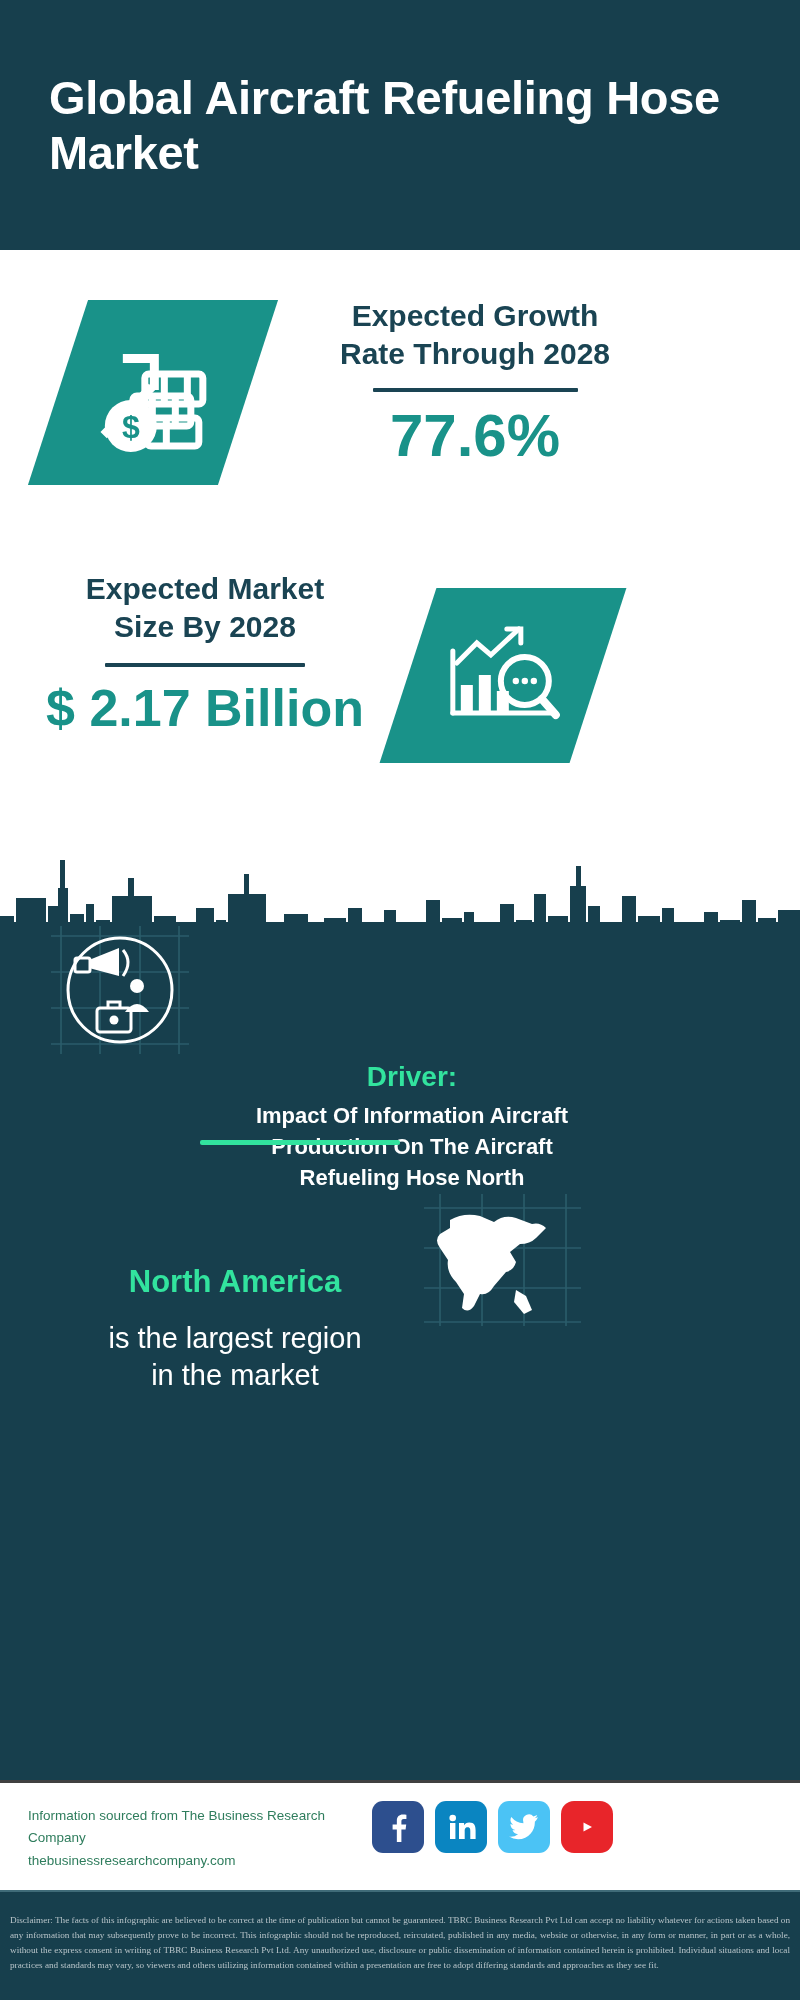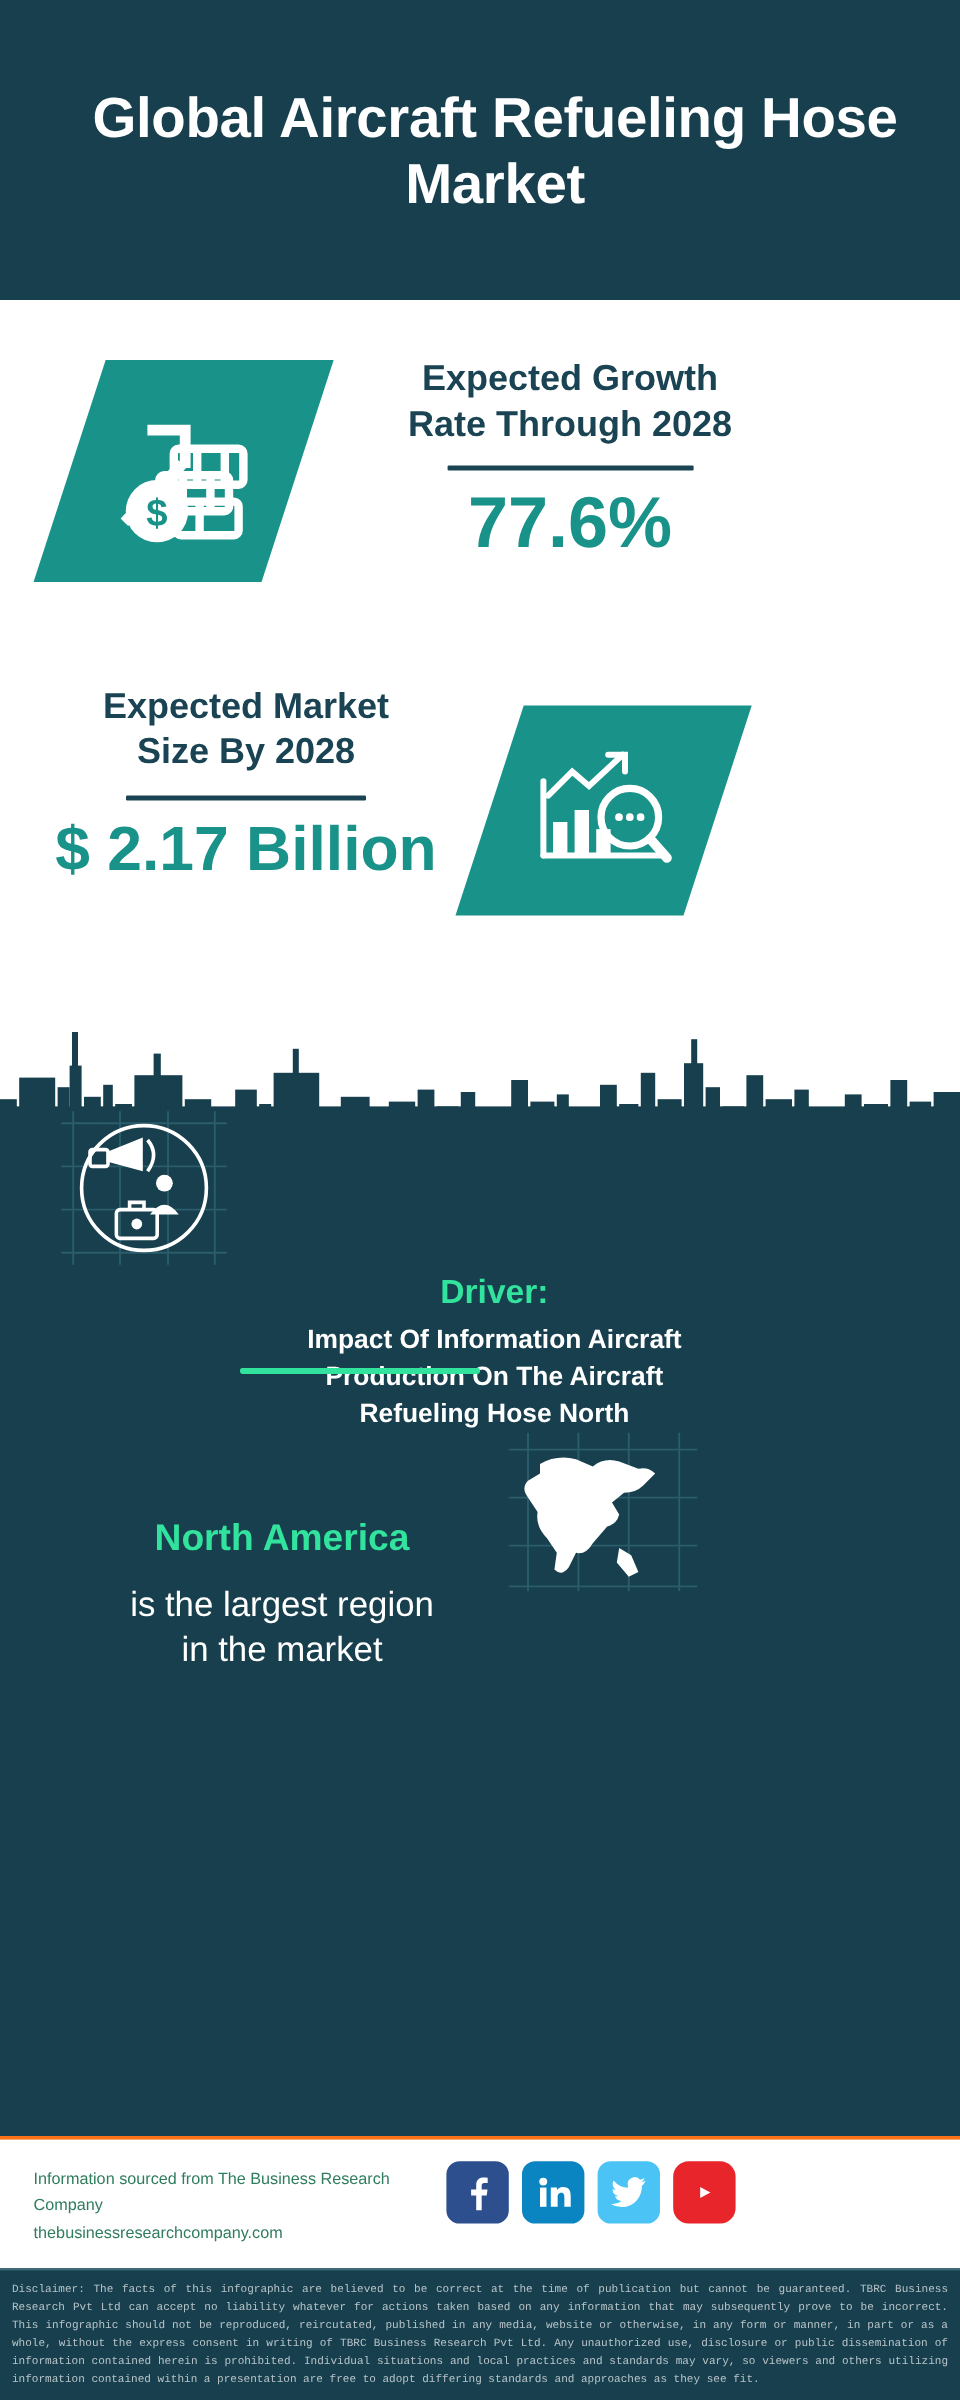--- a/index.html
+++ b/index.html
@@ -12,21 +12,21 @@
   .page{position:relative;width:800px;height:2000px;overflow:hidden;background:#ffffff;}
 
   
   .header{
     position:absolute;left:0;top:0;width:800px;height:250px;
     background:#173f4d;
     display:flex;align-items:center;justify-content:center;
   }
   .header-title{
     color:#ffffff;font-size:47px;font-weight:bold;line-height:1.18;
-    text-align:center;letter-spacing:-0.3px;padding:0 24px;
+    letter-spacing:-0.3px;padding:0 24px;
     font-family:"Liberation Sans", sans-serif;
     margin-left:25px;
   }
 
   
   .white-block{position:absolute;left:0;top:250px;width:800px;height:760px;background:#ffffff;}
 
   
   .para{
     position:absolute;
@@ -75,40 +75,40 @@
   .mint-rule{position:absolute;left:200px;top:1140px;width:200px;height:5px;background:#32e39e;border-radius:2px;}
 
   
   .region-wrap{position:absolute;left:75px;top:1263px;width:320px;text-align:center;}
   .region-head{color:#32e39e;font-size:31px;font-weight:bold;line-height:1.25;}
   .region-body{color:#ffffff;font-size:29px;font-weight:normal;line-height:1.3;margin-top:18px;}
 
   
   .footer{
     position:absolute;left:0;top:1780px;width:800px;height:110px;background:#ffffff;
-    border-top:3px solid #f97316;
+    border-top:3px solid #404040;
   }
   .footer-text{position:absolute;left:28px;top:22px;width:340px;}
   .footer-line{color:#2f7d5d;font-size:13.5px;line-height:1.65;}
   .social{position:absolute;left:372px;top:18px;display:flex;gap:11px;align-items:center;}
   .s-icon{width:52px;height:52px;border-radius:11px;display:flex;align-items:center;justify-content:center;}
   .s-fb{background:#2d4f8e;}
   .s-li{background:#0a85c1;}
   .s-tw{background:#4bc3f5;}
   .s-yt{background:#e8252a;border-radius:13px;}
 
   
   .disclaimer{
     position:absolute;left:0;top:1890px;width:800px;height:110px;background:#173f4d;
     border-top:2px solid #3f6b78;
   }
   .disclaimer p{
-    margin:0;padding:9px 10px 0 10px;
+    margin:0;padding:21px 10px 0 10px;
     color:#b8c4c9;font-size:9.2px;line-height:1.62;text-align:justify;
-    font-family:Liberation Mono, monospace;
+    font-family:Liberation Serif, serif;
   }
 </style>
 </head>
 <body>
 
 <div class="page">
 
   <div class="header">
     <div class="header-title">Global Aircraft Refueling Hose Market</div>
   </div>

